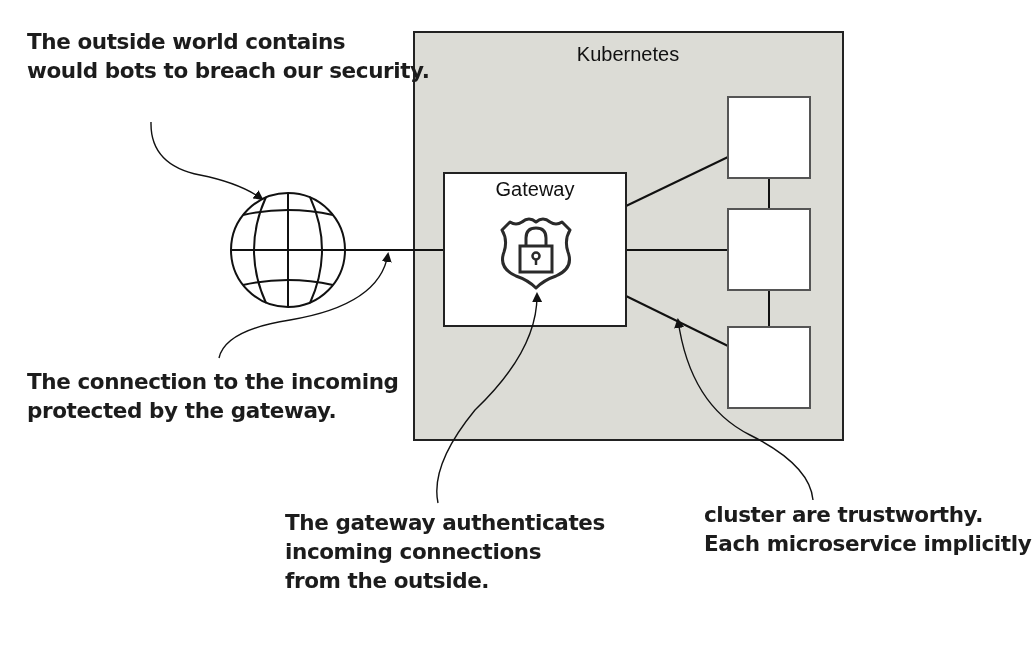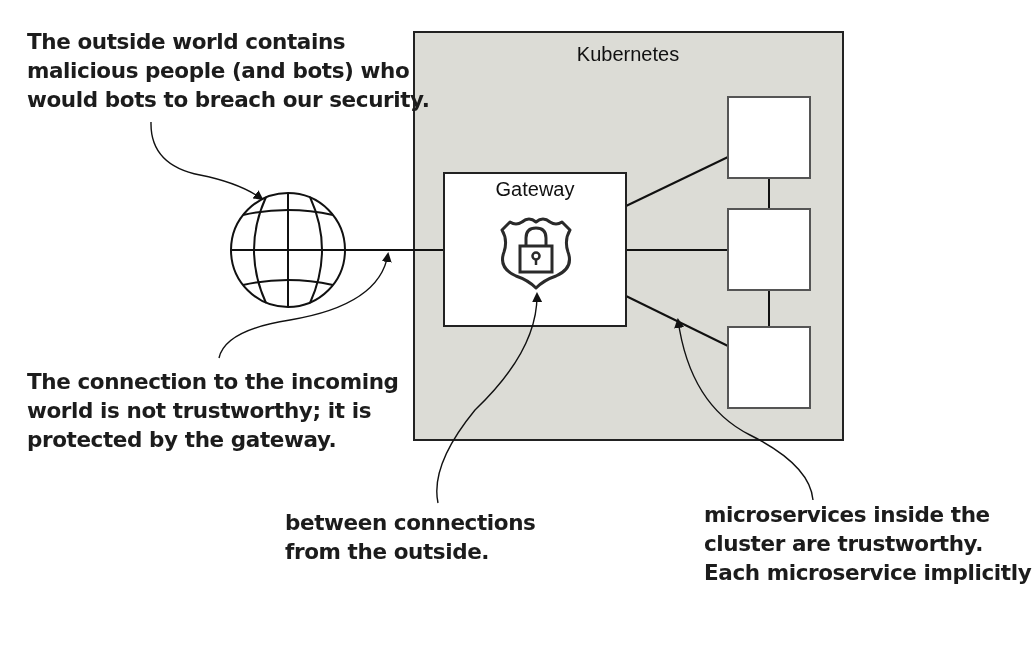--- a/index.html
+++ b/index.html
@@ -69,32 +69,30 @@
   </g>
 
   <path d="M151,122 Q150,165 200,175 Q240,183 262,199" fill="none" stroke="#111" stroke-width="1.4" marker-end="url(#arrowhead)"></path>
   <path d="M219,358 Q225,330 290,320 Q380,305 388,254" fill="none" stroke="#111" stroke-width="1.4" marker-end="url(#arrowhead)"></path>
   <path d="M438,503 Q430,465 475,410 Q538,350 537,294" fill="none" stroke="#111" stroke-width="1.4" marker-end="url(#arrowhead)"></path>
   <path d="M813,500 Q810,465 750,435 Q690,405 678,320" fill="none" stroke="#111" stroke-width="1.4" marker-end="url(#arrowhead)"></path>
 </svg>
 
 <div class="annot" style="left:27px; top:27px;">
   <div>The outside world contains</div>
-  <div>malicious people (and bots) who</div>
   <div>would bots to breach our security.</div>
 </div>
 
 <div class="annot" style="left:27px; top:367px;">
   <div>The connection to the incoming</div>
-  <div>world is not trustworthy; it is</div>
   <div>protected by the gateway.</div>
 </div>
 
 <div class="annot" style="left:285px; top:508px;">
-  <div>between connections</div>
+  <div>The gateway authenticates</div>
+  <div>incoming connections</div>
   <div>from the outside.</div>
 </div>
 
 <div class="annot" style="left:704px; top:500px;">
-  <div>microservices inside the</div>
   <div>cluster are trustworthy.</div>
   <div>Each microservice implicitly</div>
 </div>
 
 </body></html>

